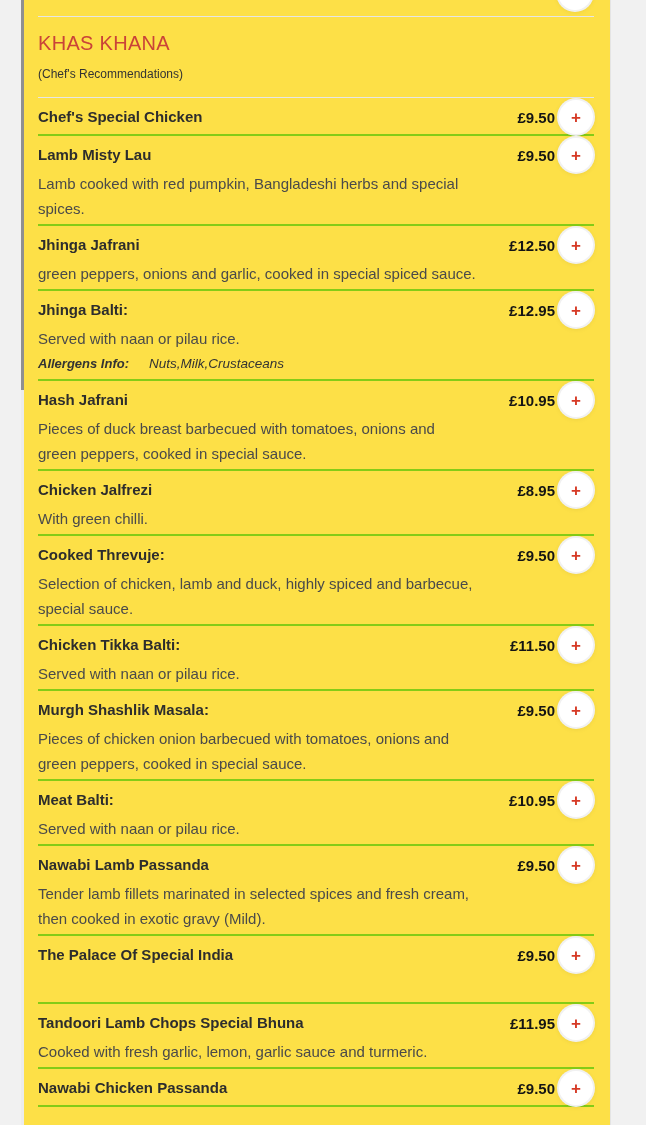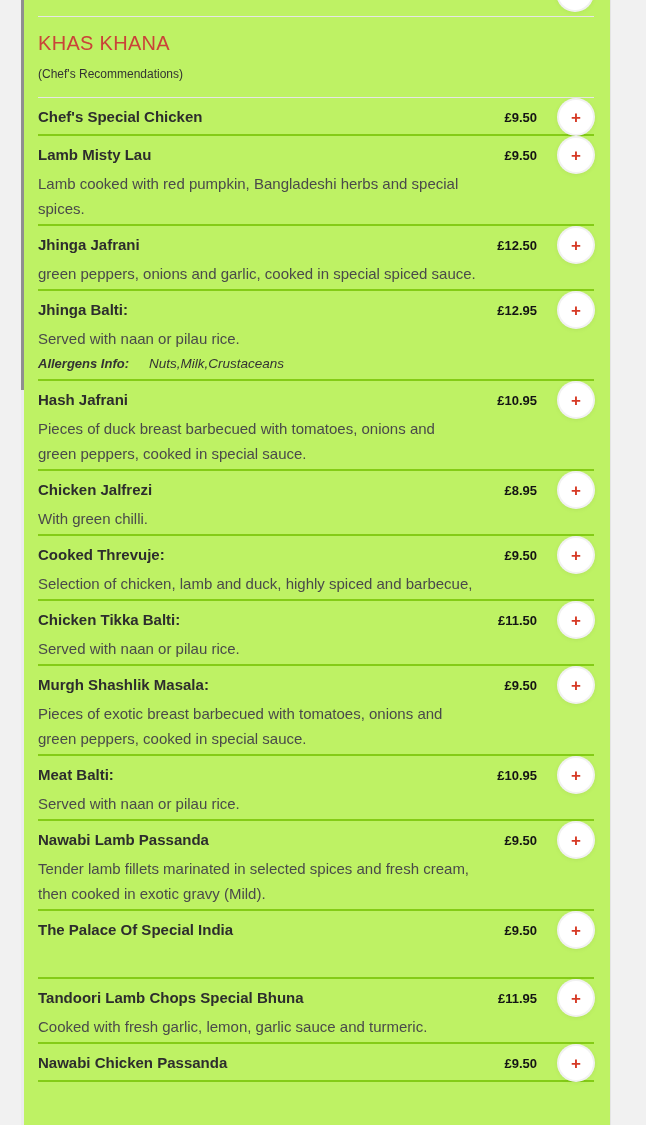--- a/index.html
+++ b/index.html
@@ -11,34 +11,34 @@
   }
   
   .left-gutter { position:absolute; left:0; top:0; width:24px; height:1125px; background:#f1f1f1; }
   .scrollbar-track { position:absolute; left:21px; top:0; width:3px; height:1125px; background:#ececec; }
   .scrollbar-thumb { position:absolute; left:21px; top:0; width:3px; height:390px; background:#8f8f8f; }
   
   .right-gutter { position:absolute; left:610px; top:0; width:36px; height:1125px; background:#f1f1f1; border-left:1px solid #e4e4e4; }
   
   .card {
     position:absolute; left:24px; top:0; width:586px; height:1125px;
-    background:#bef264; padding:0 16px 0 14px; overflow:hidden;
+    background:#fde047; padding:0 16px 0 14px; overflow:hidden;
   }
   .partial-top { position:relative; height:17px; border-bottom:1px solid #e6e6e6; }
   .partial-circle {
     position:absolute; right:2px; top:-24px; width:34px; height:34px; border-radius:50%;
     background:#fff; box-shadow:0 0 0 2px #f0f0f0, 0 1px 6px rgba(0,0,0,0.10);
   }
   .section-header { padding:6px 0 14px; border-bottom:1px solid #e6e6e6; }
   .section-title { font-size:20px; line-height:24px; margin-top:8px; font-weight:400; letter-spacing:0.3px; }
   .section-subtitle { font-size:12px; line-height:18px; margin-top:10px; color:#333333; }
   .item { padding:5px 0 3px; border-bottom:2px solid #84cc16; }
   .item-head { display:flex; align-items:center; min-height:28px; }
   .item-name { flex:1; font-size:15px; font-weight:bold; color:#2d2d2d; line-height:20px; padding-right:8px; }
-  .item-price { font-size:13px; font-weight:bold; color:#141414; margin-right:22px; white-space:nowrap; }
+  .item-price { font-size:15px; font-weight:bold; color:#141414; margin-right:4px; white-space:nowrap; }
   .add-btn {
     width:34px; height:34px; min-width:34px; border-radius:50%;
     background:#ffffff; border:none;
     box-shadow:0 0 0 2px #f1f1f1, 0 1px 6px rgba(0,0,0,0.10);
     display:flex; align-items:center; justify-content:center;
     font-size:17px; font-weight:bold; line-height:1;
     margin:-3px 1px -3px 0; cursor:pointer;
     font-family:"Liberation Sans", sans-serif;
   }
   .item-desc { max-width:470px; margin-top:2px; }
@@ -159,20 +159,21 @@
   <div class="item">
     <div class="item-head">
       <div class="item-name">Cooked Threvuje:</div>
       <div class="item-price">£9.50</div>
       <button class="add-btn" style="color: rgb(214, 58, 38);">
         <span>+</span>
       </button>
     </div>
     <div class="item-desc">
           <div class="desc-line">Selection of chicken, lamb and duck, highly spiced and barbecue,</div>
+          <div class="desc-line">special sauce.</div>
         </div>
 
   </div>
 
   <div class="item">
     <div class="item-head">
       <div class="item-name">Chicken Tikka Balti:</div>
       <div class="item-price">£11.50</div>
       <button class="add-btn" style="color: rgb(214, 58, 38);">
         <span>+</span>
@@ -186,21 +187,21 @@
 
   <div class="item">
     <div class="item-head">
       <div class="item-name">Murgh Shashlik Masala:</div>
       <div class="item-price">£9.50</div>
       <button class="add-btn" style="color: rgb(214, 58, 38);">
         <span>+</span>
       </button>
     </div>
     <div class="item-desc">
-          <div class="desc-line">Pieces of exotic breast barbecued with tomatoes, onions and</div>
+          <div class="desc-line">Pieces of chicken onion barbecued with tomatoes, onions and</div>
           <div class="desc-line">green peppers, cooked in special sauce.</div>
         </div>
 
   </div>
 
   <div class="item">
     <div class="item-head">
       <div class="item-name">Meat Balti:</div>
       <div class="item-price">£10.95</div>
       <button class="add-btn" style="color: rgb(214, 58, 38);">

